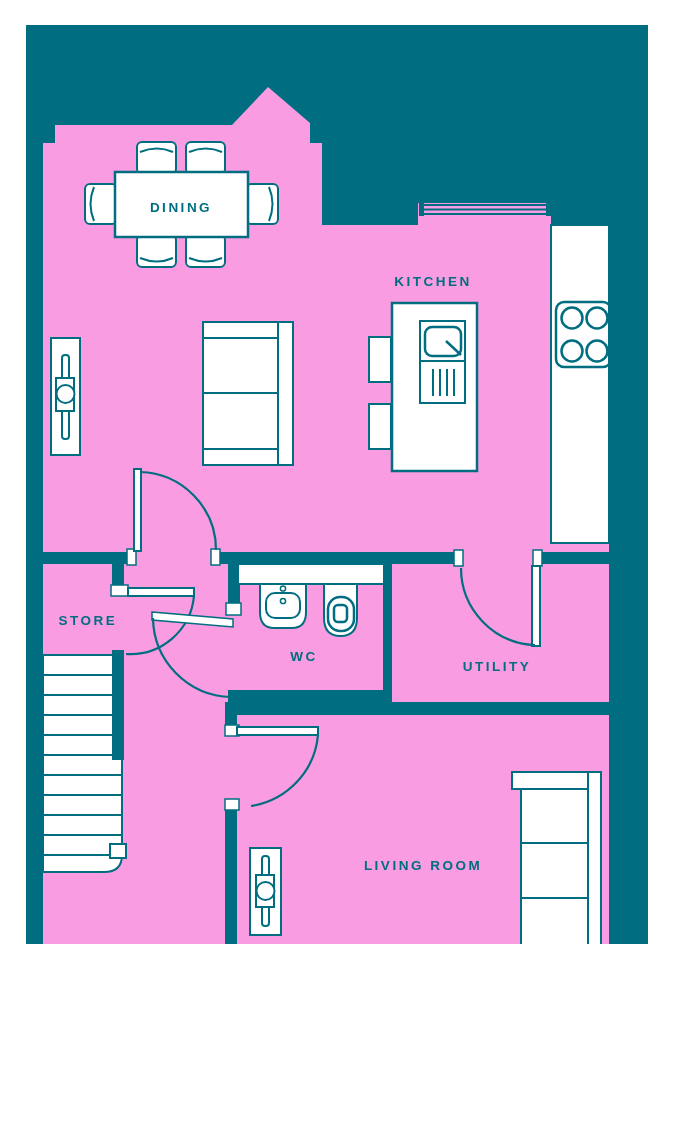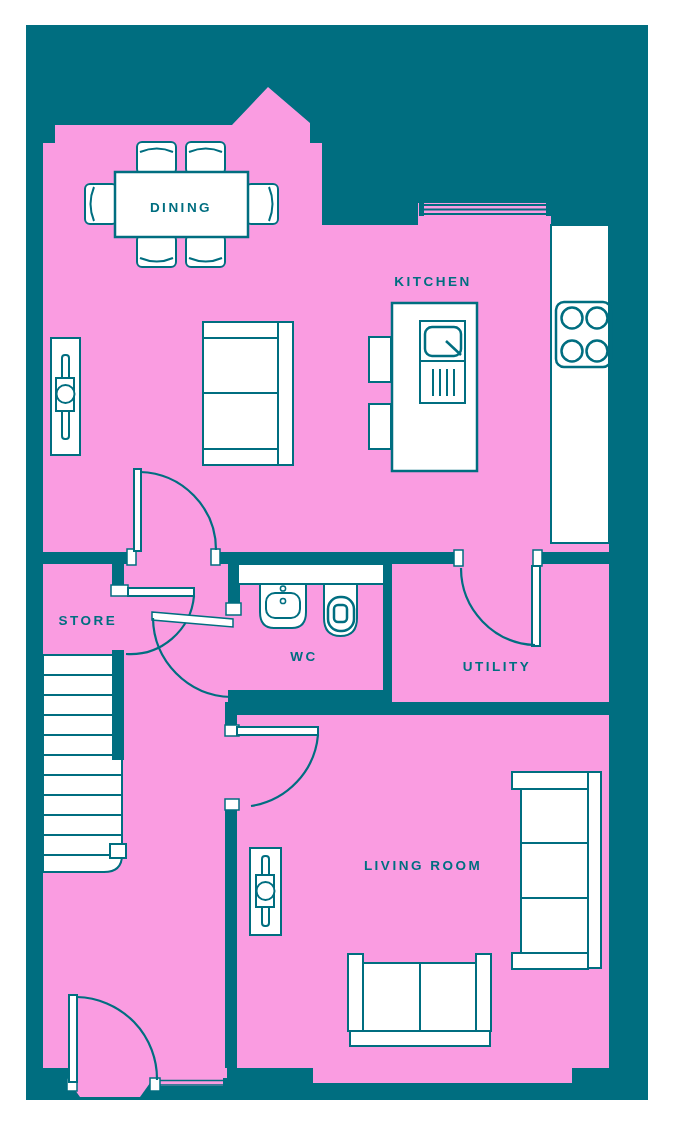--- a/index.html
+++ b/index.html
@@ -1,21 +1,21 @@
 <!DOCTYPE html>
 <html><head>
 <meta charset="utf-8">
 <style>
   :root{
     --teal:#006E80;
     --pink:#FA9CE1;
     --white:#FFFFFF;
   }
   html,body{margin:0;padding:0;background:var(--white);}
-  .page{width:673px;height:1138px;position:relative;background:var(--white);}
+  .page{width:673px;height:944px;position:relative;background:var(--white);}
   svg{display:block;}
   .wall{fill:var(--teal);stroke:none;}
   .floor{fill:var(--pink);stroke:none;}
   .w{fill:var(--white);stroke:var(--teal);stroke-width:2;}
   .w25{fill:var(--white);stroke:var(--teal);stroke-width:2.5;}
   .ln{fill:none;stroke:var(--teal);stroke-width:2;}
   .ln25{fill:none;stroke:var(--teal);stroke-width:2.5;}
   .arc{fill:none;stroke:var(--teal);stroke-width:2.2;}
   .stub{fill:var(--white);stroke:var(--teal);stroke-width:1.5;}
   .lbl{font-family:"Liberation Sans",sans-serif;font-weight:bold;font-size:13.5px;

